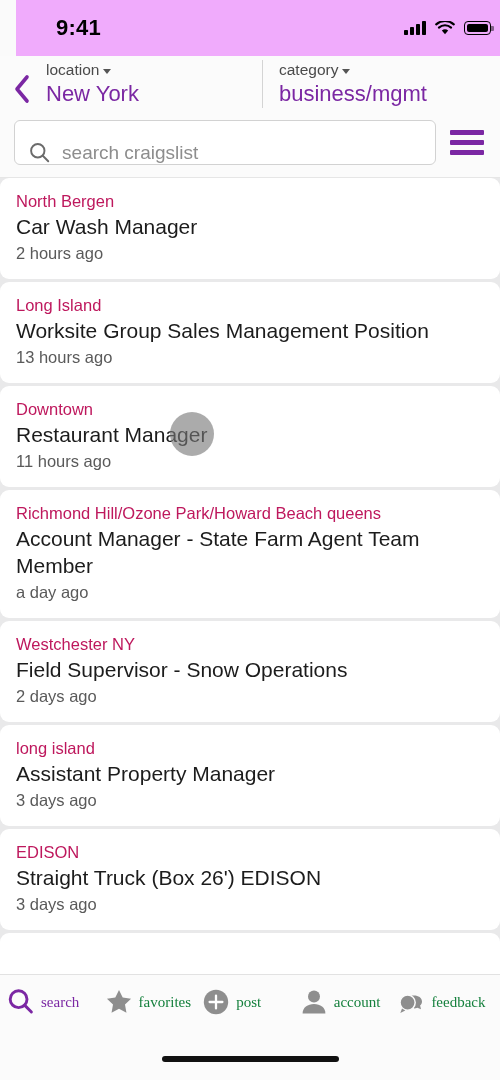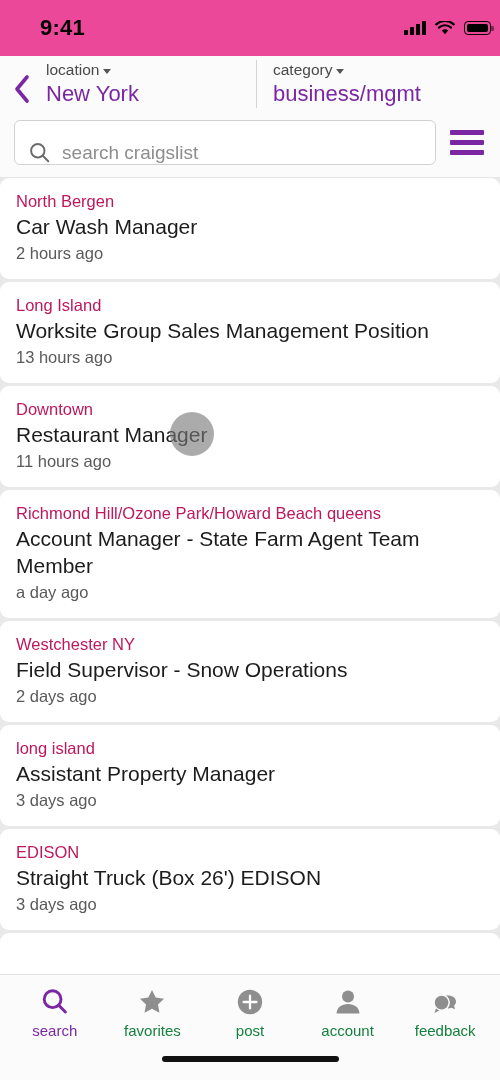--- a/index.html
+++ b/index.html
@@ -13,24 +13,25 @@
   #app {
     position:relative;
     width:500px; height:1080px;
     background:#fafafa;
     display:flex; flex-direction:column;
   }
 
   
   .statusbar {
     height:56px; flex:0 0 56px;
-    background:#ec4899;
+    background:#f0abfc;
     display:flex; align-items:center;
     justify-content:space-between;
     padding:0 9px 0 40px;
+    margin-left:16px;
   }
   .status-time {
     font-size:22px; font-weight:bold; color:#000;
     letter-spacing:.2px;
   }
   .status-icons { display:flex; align-items:center; gap:9px; }
   .sig { display:flex; align-items:flex-end; gap:2.5px; height:14px; }
   .sig i { display:block; width:3.6px; background:#000; border-radius:.8px; }
   .sig i:nth-child(1){height:5px;}
   .sig i:nth-child(2){height:8px;}
@@ -57,21 +58,21 @@
   .backbtn {
     width:44px; flex:0 0 44px;
     display:flex; align-items:center; justify-content:center;
     padding-top:14px;
   }
   .selector {
     display:flex; flex-direction:column;
     padding-left:2px;
   }
   .selector.loc { flex:0 0 200px; }
-  .selector.cat { flex:1 1 auto; padding-left:16px; border-left:1px solid #d4d4d4; margin-left:12px; }
+  .selector.cat { flex:1 1 auto; padding-left:16px; border-left:1px solid #d4d4d4; margin-left:18px; }
   .sel-label {
     font-size:15.5px; color:#4a4a4a; line-height:20px;
     display:flex; align-items:center; gap:4px;
     white-space:nowrap;
   }
   .caret {
     width:0;height:0;
     border-left:4px solid transparent;
     border-right:4px solid transparent;
     border-top:5px solid #555;
@@ -153,22 +154,22 @@
   .tabbar {
     flex:0 0 auto;
     background:#fbfbfb;
     border-top:1px solid #e2e2e2;
     display:flex; align-items:flex-start;
     padding:12px 6px 0 6px;
     height:78px;
   }
   .tab {
     flex:1 1 0;
-    display:flex; flex-direction:column;
-    align-items:center; gap:5px;
+    display:flex; flex-direction:row;
+    align-items:center; gap:5px;font-family:Liberation Serif, serif;
   }
   .tab-ico { height:30px; display:flex; align-items:center; justify-content:center; }
   .tab-label { font-size:15px; color:#15803d; line-height:18px; }
   .tab.active .tab-label { color:#7b27a3; }
   .homebar {
     flex:0 0 28px;
     background:#fbfbfb;
     display:flex; align-items:flex-start; justify-content:center;
     padding-top:4px;
   }

